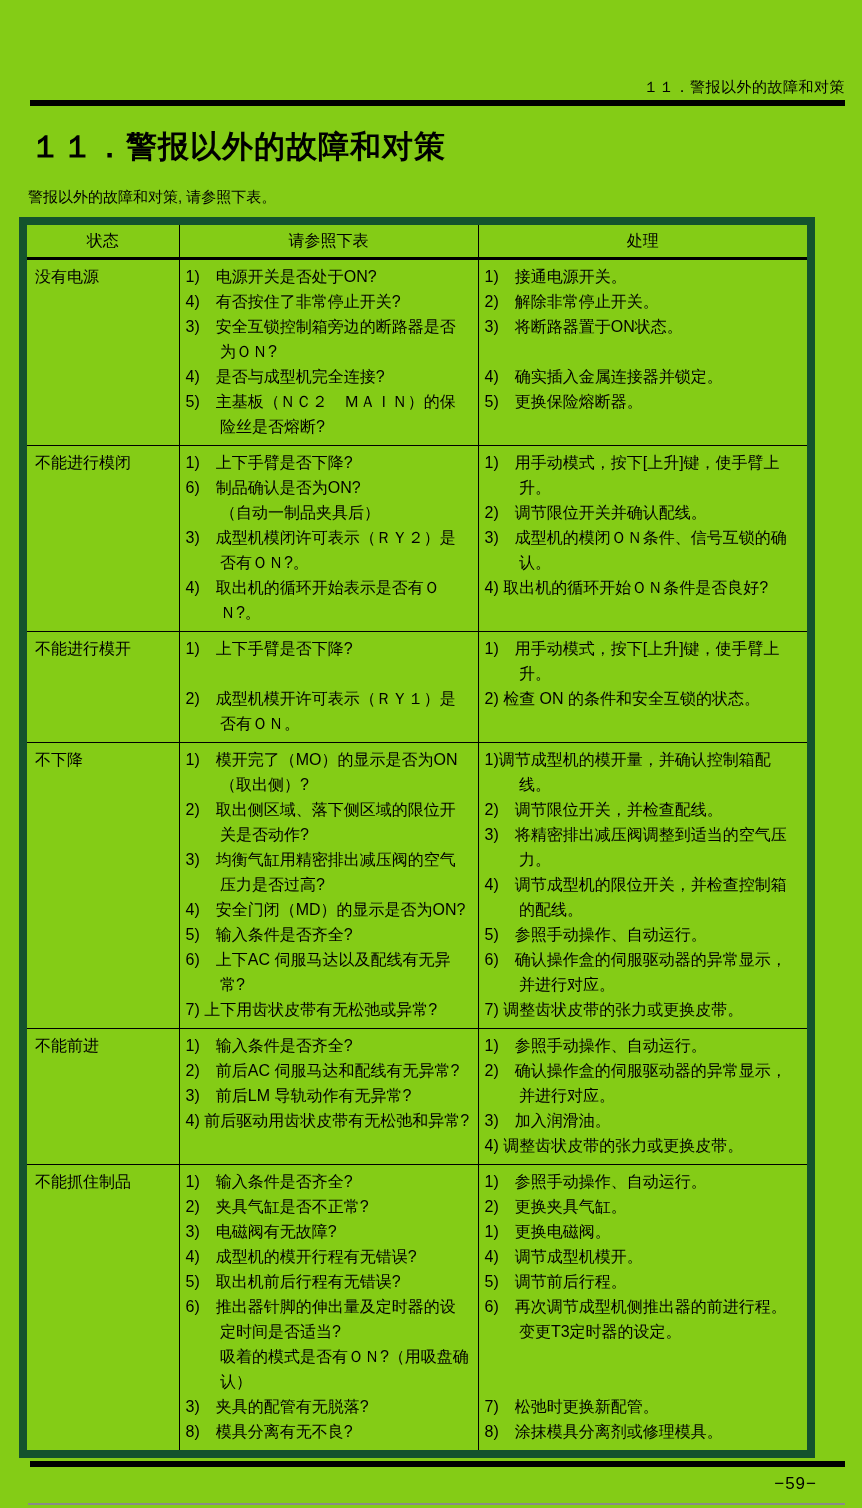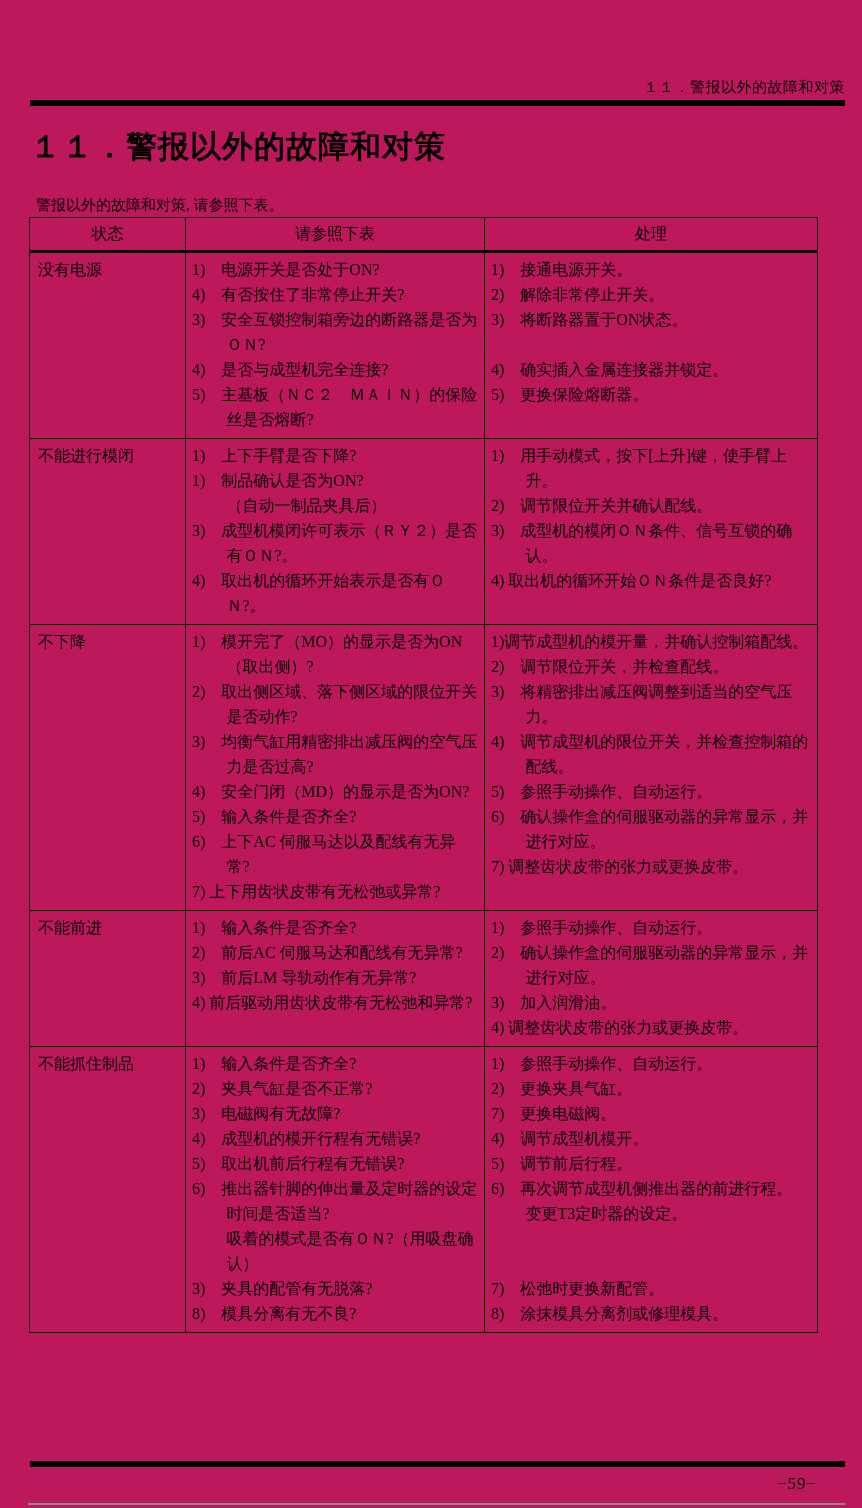--- a/index.html
+++ b/index.html
@@ -1,43 +1,43 @@
 <!DOCTYPE html>
 <html><head>
 <meta charset="utf-8">
 <style>
   html,body { margin:0; padding:0; background:#e8e8e8; }
   .page {
     position:relative;
     width:862px; height:1508px;
-    background:#be185d;
-    font-family:Liberation Serif, serif;
+    background:#84cc16;
+    font-family:Liberation Sans, sans-serif;
     color:#000;
     overflow:hidden;
   }
   .running-header {
     position:absolute; top:78px; right:17px;
     font-size:15px; letter-spacing:0.5px;
   }
   .rule { position:absolute; left:30px; width:815px; height:6px; background:#000; }
   .rule-top { top:100px; }
   .rule-bottom { top:1461px; }
   .title {
     position:absolute; top:126px; left:30px; margin:0;
     font-size:31px; font-weight:700; letter-spacing:1px;
   }
   .intro {
-    position:absolute; top:188px; left:28px; margin:8px;
+    position:absolute; top:188px; left:28px; margin:0;
     font-size:15px;
   }
   table.fault-table {
-    position:absolute; top:217px; left:29px;
+    position:absolute; top:217px; left:19px;
     width:788px; table-layout:fixed;
     border-collapse:collapse;
-    border:1px solid #14532d;
+    border:8px solid #14532d;
     font-size:16px;
   }
   .fault-table th {
     border:1.5px solid #000; border-bottom:3px solid #000;
     font-weight:400; font-size:16px; text-align:center;
     height:28px; padding:2px 0;
   }
   .fault-table td {
     border:1.5px solid #000;
     vertical-align:top;
@@ -97,30 +97,42 @@
             <div class="item">3)　将断路器置于ON状态。</div>
             <div class="spacer"></div>
             <div class="item">4)　确实插入金属连接器并锁定。</div>
             <div class="item">5)　更换保险熔断器。</div>
           </td>
         </tr>
         <tr>
           <td class="status-cell">不能进行模闭</td>
           <td class="list-cell">
             <div class="item">1)　上下手臂是否下降?</div>
-            <div class="item">1)　制品确认是否为ON?
+            <div class="item">6)　制品确认是否为ON?
 （自动一制品夹具后）</div>
             <div class="item">3)　成型机模闭许可表示（ＲＹ２）是否有ＯＮ?。</div>
             <div class="item">4)　取出机的循环开始表示是否有ＯＮ?。</div>
           </td>
           <td class="list-cell">
             <div class="item">1)　用手动模式，按下[上升]键，使手臂上升。</div>
             <div class="item">2)　调节限位开关并确认配线。</div>
             <div class="item">3)　成型机的模闭ＯＮ条件、信号互锁的确认。</div>
             <div class="item">4) 取出机的循环开始ＯＮ条件是否良好?</div>
+          </td>
+        </tr>
+        <tr>
+          <td class="status-cell">不能进行模开</td>
+          <td class="list-cell">
+            <div class="item">1)　上下手臂是否下降?</div>
+            <div class="spacer"></div>
+            <div class="item">2)　成型机模开许可表示（ＲＹ１）是否有ＯＮ。</div>
+          </td>
+          <td class="list-cell">
+            <div class="item">1)　用手动模式，按下[上升]键，使手臂上升。</div>
+            <div class="item">2) 检查 ON 的条件和安全互锁的状态。</div>
           </td>
         </tr>
         <tr>
           <td class="status-cell">不下降</td>
           <td class="list-cell">
             <div class="item">1)　模开完了（MO）的显示是否为ON（取出侧）?</div>
             <div class="item">2)　取出侧区域、落下侧区域的限位开关是否动作?</div>
             <div class="item">3)　均衡气缸用精密排出减压阀的空气压力是否过高?</div>
             <div class="item">4)　安全门闭（MD）的显示是否为ON?</div>
             <div class="item">5)　输入条件是否齐全?</div>
@@ -161,21 +173,21 @@
             <div class="item">4)　成型机的模开行程有无错误?</div>
             <div class="item">5)　取出机前后行程有无错误?</div>
             <div class="item">6)　推出器针脚的伸出量及定时器的设定时间是否适当?
 吸着的模式是否有ＯＮ?（用吸盘确认）</div>
             <div class="item">3)　夹具的配管有无脱落?</div>
             <div class="item">8)　模具分离有无不良?</div>
           </td>
           <td class="list-cell">
             <div class="item">1)　参照手动操作、自动运行。</div>
             <div class="item">2)　更换夹具气缸。</div>
-            <div class="item">7)　更换电磁阀。</div>
+            <div class="item">1)　更换电磁阀。</div>
             <div class="item">4)　调节成型机模开。</div>
             <div class="item">5)　调节前后行程。</div>
             <div class="item">6)　再次调节成型机侧推出器的前进行程。
 变更T3定时器的设定。</div>
             <div class="spacer"></div>
             <div class="spacer"></div>
             <div class="item">7)　松弛时更换新配管。</div>
             <div class="item">8)　涂抹模具分离剂或修理模具。</div>
           </td>
         </tr>

